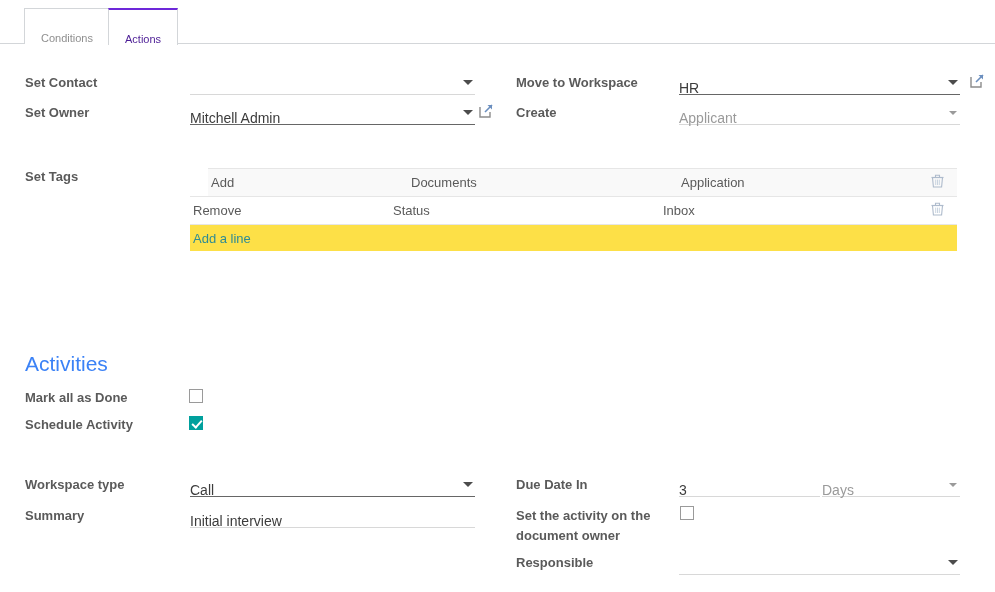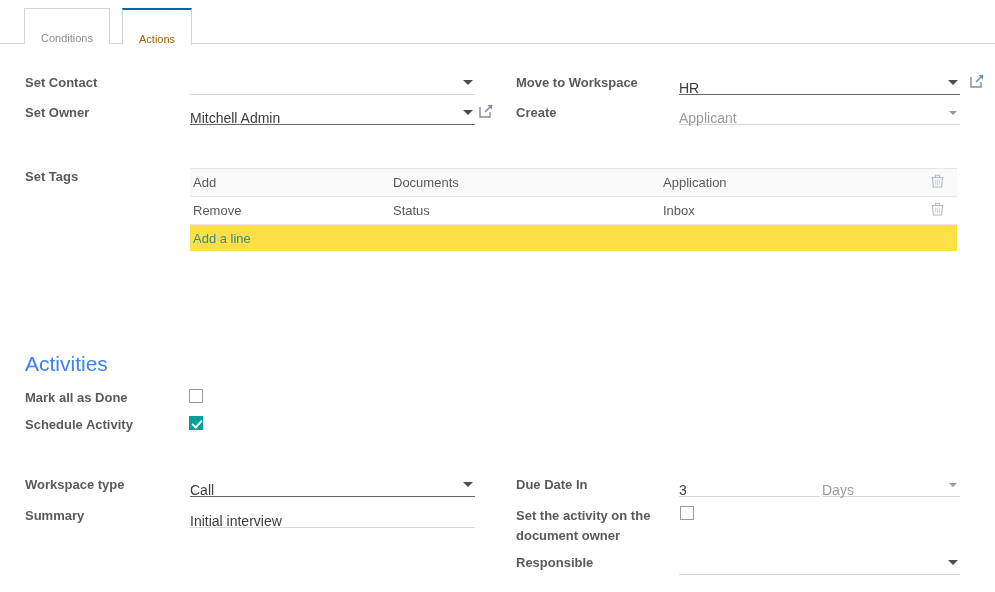--- a/index.html
+++ b/index.html
@@ -32,23 +32,23 @@
     border: 1px solid #d3d6d9;
     border-bottom: none;
     cursor: pointer;
     white-space: nowrap;
   }
   .tab.inactive {
     left: 24px;
     color: #8f8f8f;
   }
   .tab.active {
-    left: 122px;
-    color: #a16207;
-    border-top: 2px solid #0369a1;
+    left: 108px;
+    color: #4c1d95;
+    border-top: 2px solid #6d28d9;
     z-index: 3;
     height: 37px;
     line-height: 34px;
   }
   .tab.active::after {
     content: "";
     position: absolute;
     left: 0; right: 0; bottom: -1px;
     height: 2px;
     background: #ffffff;
@@ -121,21 +121,21 @@
     font-size: 13px;
   }
   .tt-row {
     display: flex;
     height: 28px;
     align-items: center;
     border-top: 1px solid #e6e6e6;
     color: #5a5a5a;
     font-size: 13px;
   }
-  .tt-row.shaded { background: #f9f9f9; }
+  .tt-row.shaded { background: #f9f9f9; margin-left: 18px; }
   .tt-addrow {
     display: flex;
     height: 27px;
     align-items: center;
     border-top: 1px solid #e6e6e6;
     background: #fde047;
   }
   .c1 { width: 203px; padding-left: 3px; }
   .c2 { width: 270px; }
   .c3 { flex: 1; }

